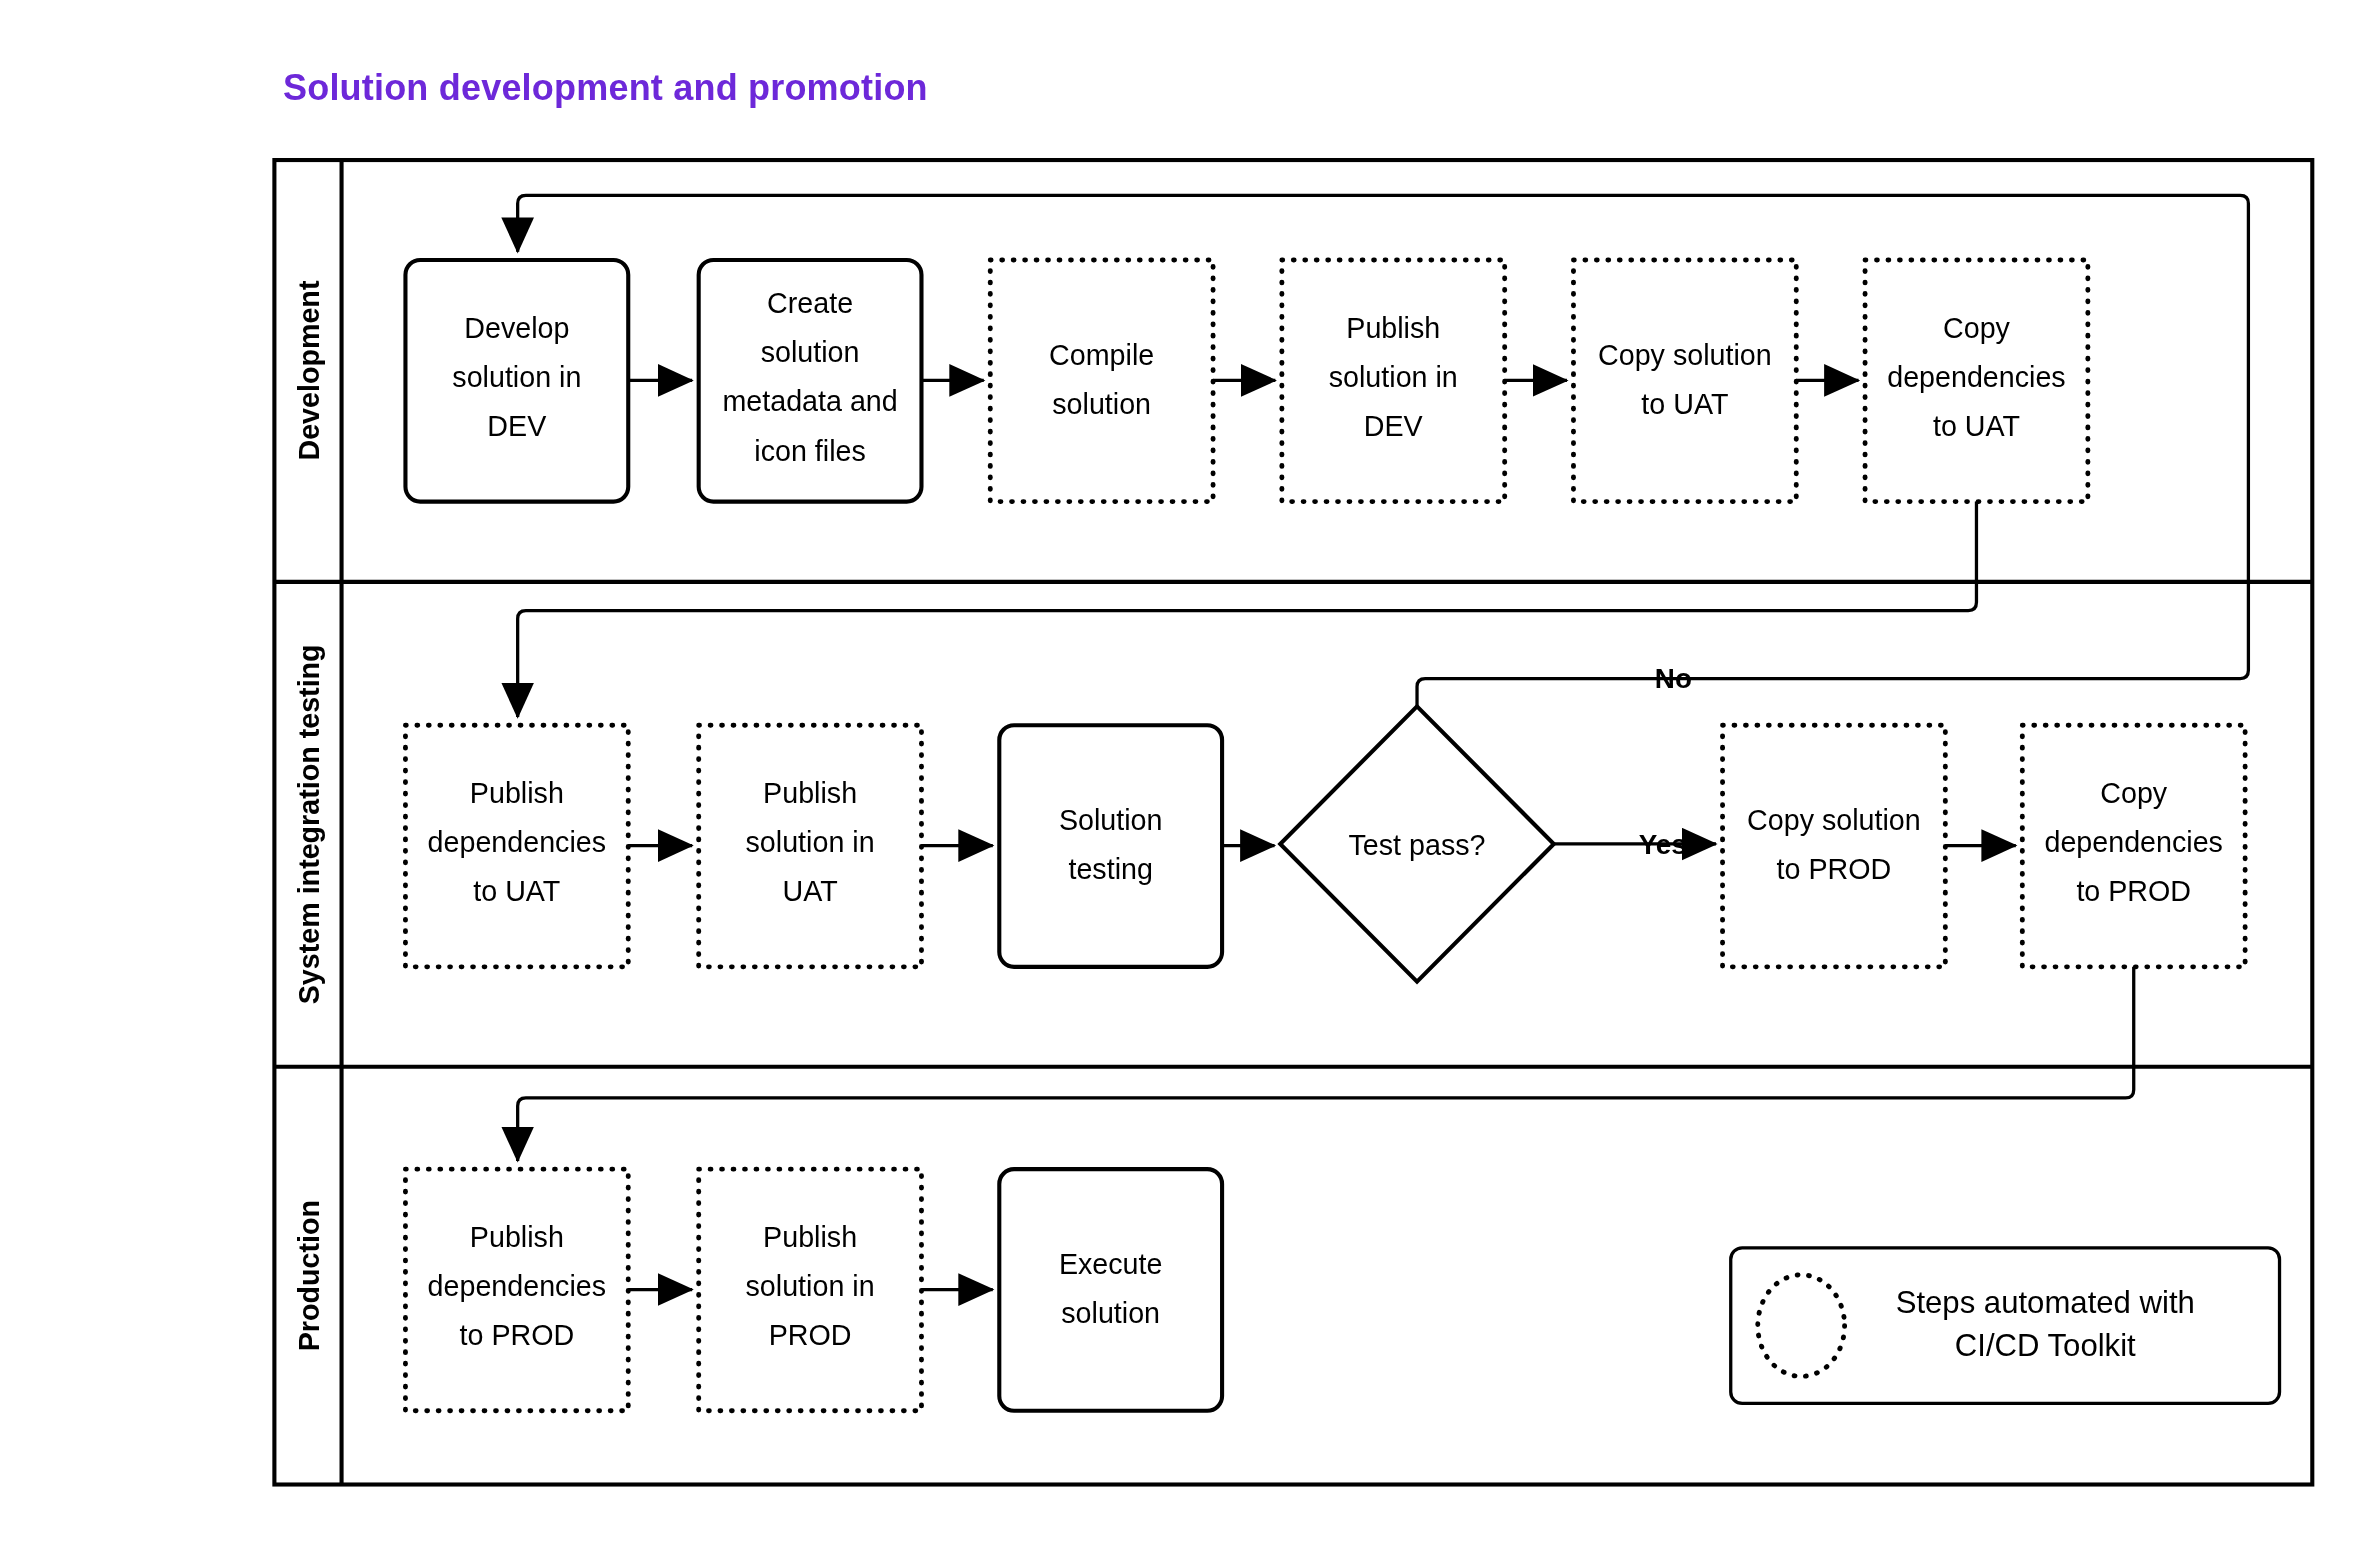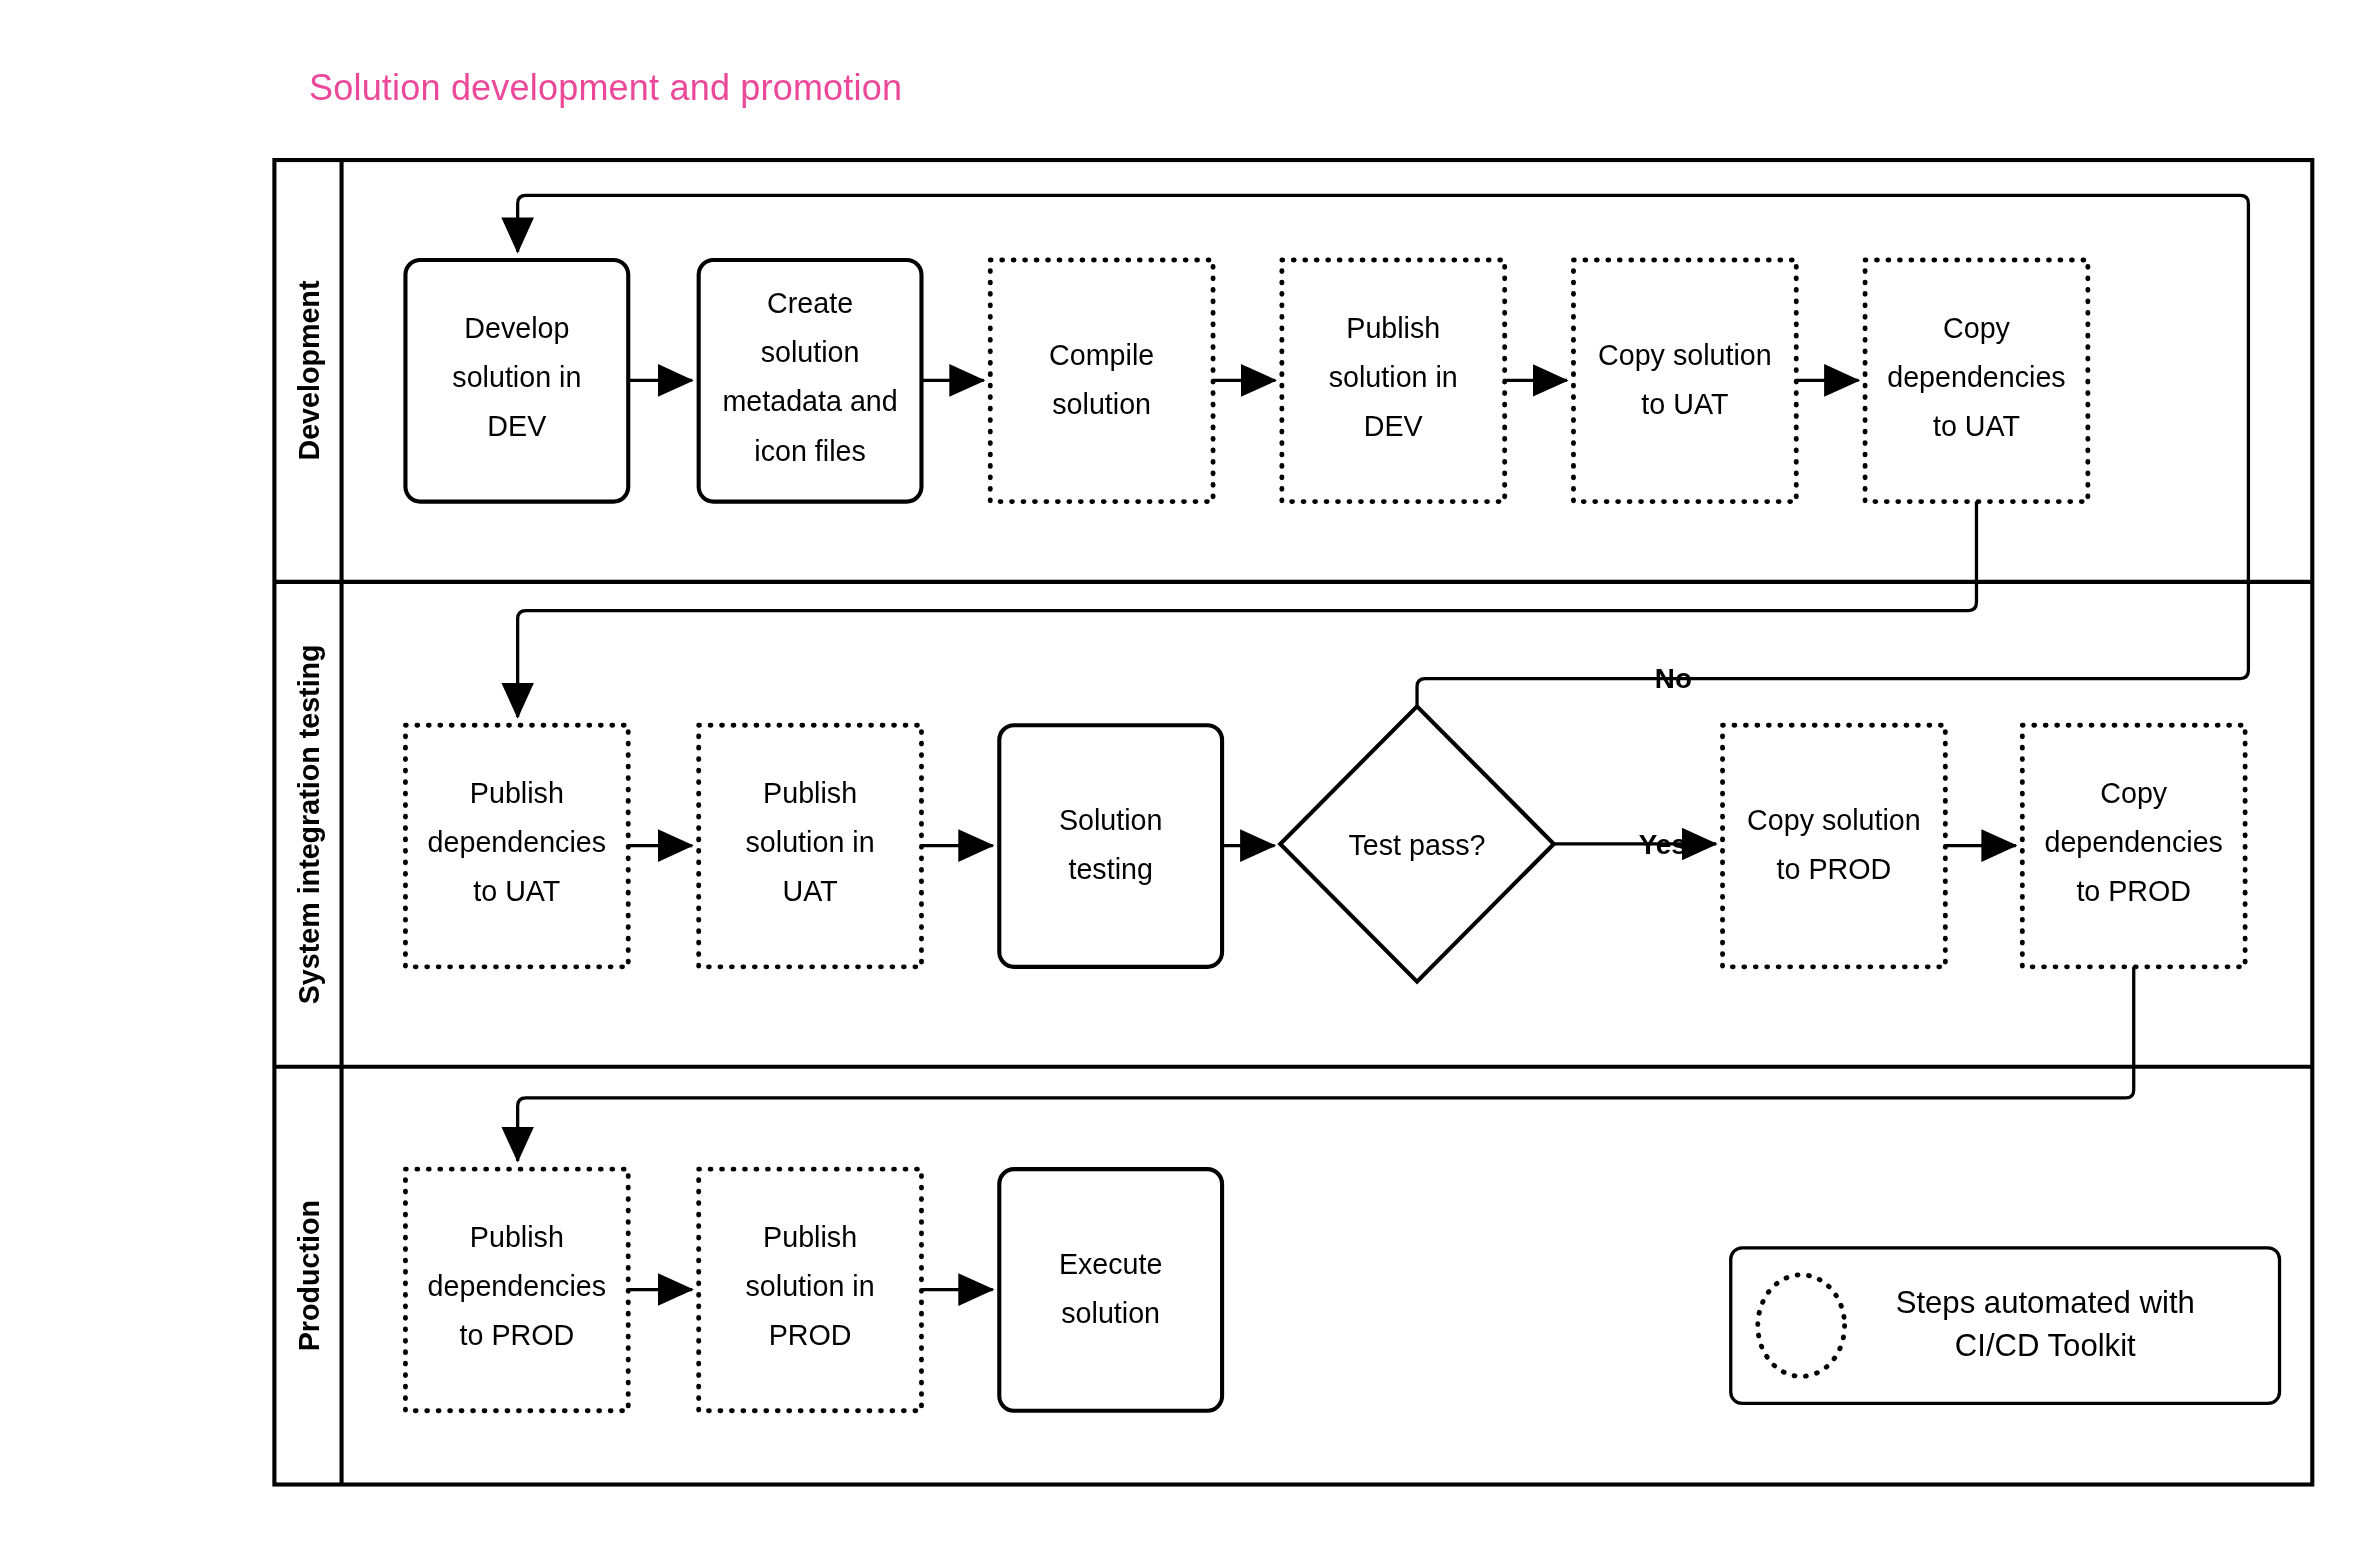--- a/index.html
+++ b/index.html
@@ -1,20 +1,20 @@
 <!DOCTYPE html>
 <html style="font-size:13px"><head>
 <meta charset="utf-8">
 <style>
   html,body{margin:0;padding:0;background:#ffffff;}
   body{width:2377px;height:1552px;font-family:"Liberation Sans",sans-serif;overflow:hidden;}
   #stage{position:relative;width:2377px;height:1552px;}
   #title{
-    position:absolute;left:309px;top:67px;
-    font-size:36px;font-weight:normal;color:#ec4899;
+    position:absolute;left:283px;top:67px;
+    font-size:36px;font-weight:bold;color:#6d28d9;
     letter-spacing:0.2px;white-space:nowrap;
   }
   svg#chart{position:absolute;left:0;top:0;width:2377px;height:1552px;}
   .frame{fill:none;stroke:#000;stroke-width:5;}
   .lane-line{stroke:#000;stroke-width:5;}
   .node-solid{fill:#fff;stroke:#000;stroke-width:5;}
   .node-dotted{fill:#fff;stroke:#000;stroke-width:6;stroke-dasharray:1 13;stroke-linecap:round;}
   .legend-box{fill:#fff;stroke:#000;stroke-width:4;}
   .legend-circ{fill:#fff;stroke:#000;stroke-width:6;stroke-dasharray:1 13;stroke-linecap:round;}
   .conn{fill:none;stroke:#000;stroke-width:4;}

